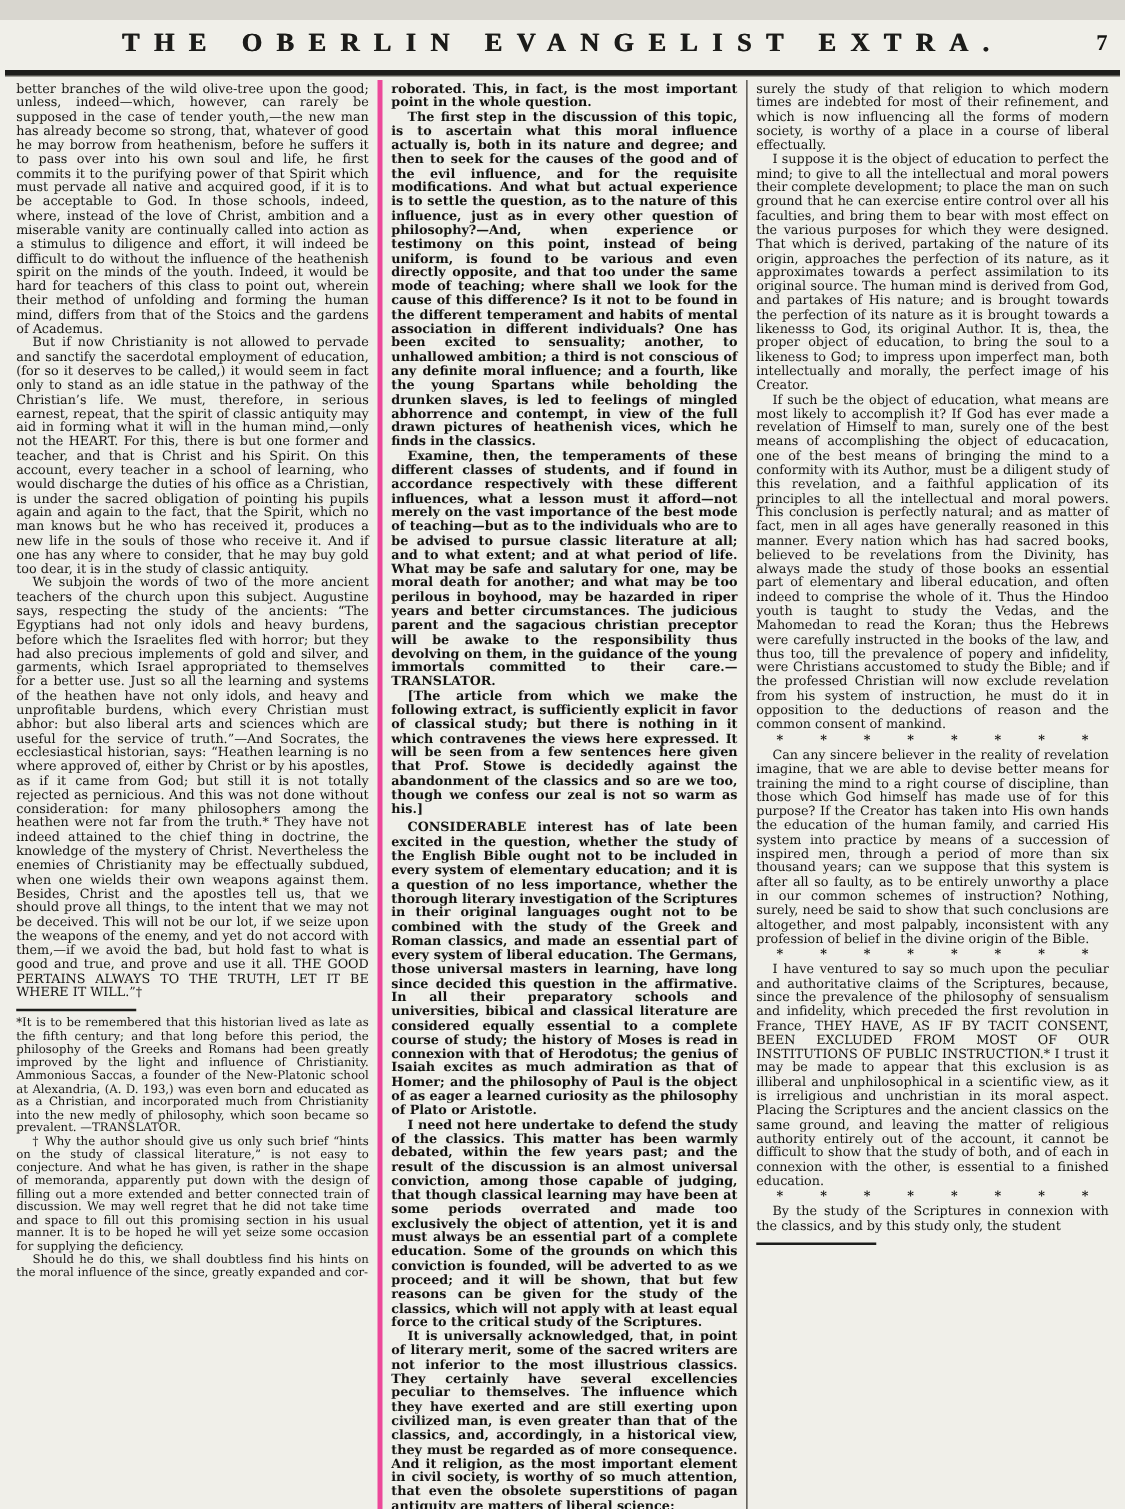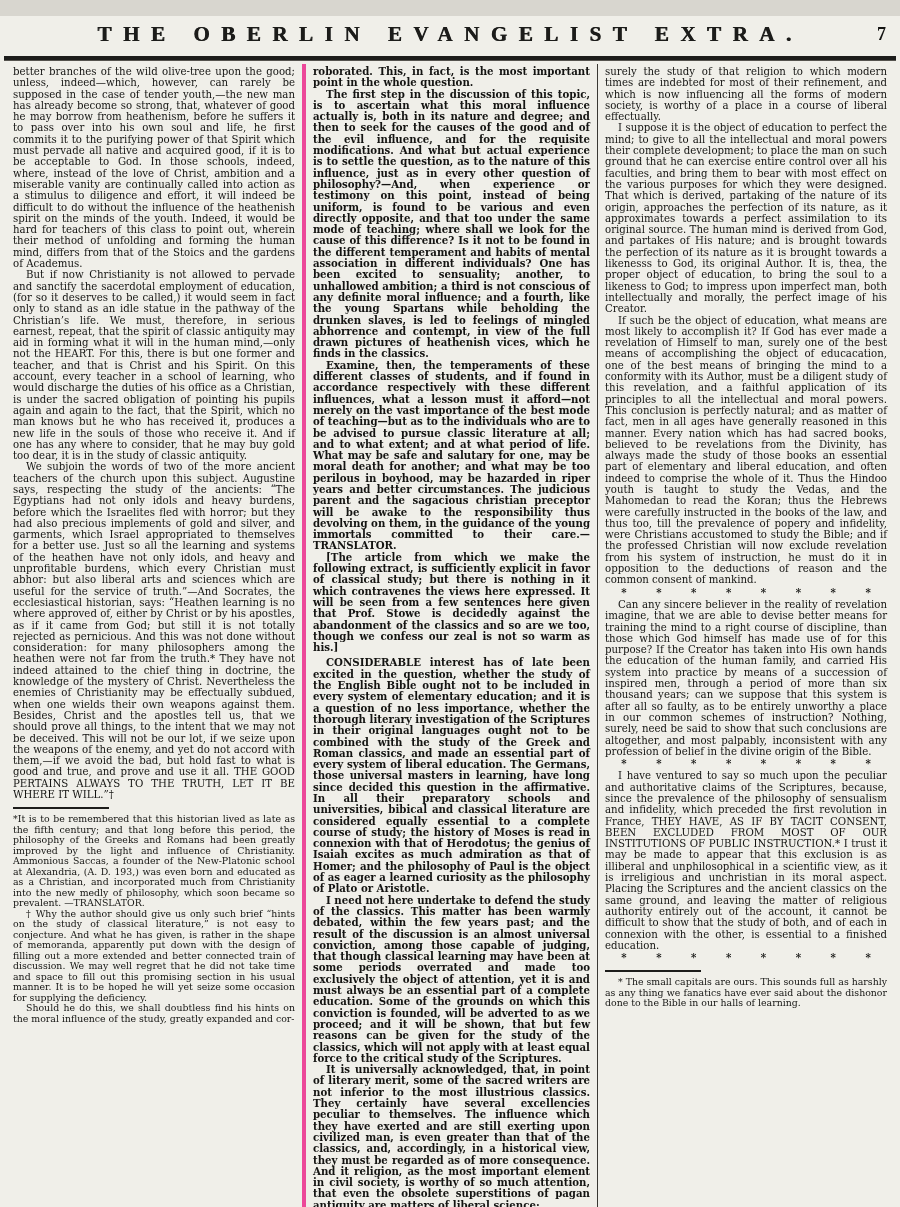--- a/index.html
+++ b/index.html
@@ -105,37 +105,37 @@
   </div>
   <div class="masthead-rule"></div>
   <div class="columns">
     <div class="col">
         <p class="cont">better branches of the wild olive-tree upon the good; unless, indeed—which, however, can rarely be supposed in the case of tender youth,—the new man has already become so strong, that, whatever of good he may borrow from heathenism, before he suffers it to pass over into his own soul and life, he first commits it to the purifying power of that Spirit which must pervade all native and acquired good, if it is to be acceptable to God. In those schools, indeed, where, instead of the love of Christ, ambition and a miserable vanity are continually called into action as a stimulus to diligence and effort, it will indeed be difficult to do without the influence of the heathenish spirit on the minds of the youth. Indeed, it would be hard for teachers of this class to point out, wherein their method of unfolding and forming the human mind, differs from that of the Stoics and the gardens of Academus.</p>
         <p class="ind">But if now Christianity is not allowed to pervade and sanctify the sacerdotal employment of education, (for so it deserves to be called,) it would seem in fact only to stand as an idle statue in the pathway of the Christian’s life. We must, therefore, in serious earnest, repeat, that the spirit of classic antiquity may aid in forming what it will in the human mind,—only not the HEART. For this, there is but one former and teacher, and that is Christ and his Spirit. On this account, every teacher in a school of learning, who would discharge the duties of his office as a Christian, is under the sacred obligation of pointing his pupils again and again to the fact, that the Spirit, which no man knows but he who has received it, produces a new life in the souls of those who receive it. And if one has any where to consider, that he may buy gold too dear, it is in the study of classic antiquity.</p>
         <p class="ind">We subjoin the words of two of the more ancient teachers of the church upon this subject. Augustine says, respecting the study of the ancients: “The Egyptians had not only idols and heavy burdens, before which the Israelites fled with horror; but they had also precious implements of gold and silver, and garments, which Israel appropriated to themselves for a better use. Just so all the learning and systems of the heathen have not only idols, and heavy and unprofitable burdens, which every Christian must abhor: but also liberal arts and sciences which are useful for the service of truth.”—And Socrates, the ecclesiastical historian, says: “Heathen learning is no where approved of, either by Christ or by his apostles, as if it came from God; but still it is not totally rejected as pernicious. And this was not done without consideration: for many philosophers among the heathen were not far from the truth.* They have not indeed attained to the chief thing in doctrine, the knowledge of the mystery of Christ. Nevertheless the enemies of Christianity may be effectually subdued, when one wields their own weapons against them. Besides, Christ and the apostles tell us, that we should prove all things, to the intent that we may not be deceived. This will not be our lot, if we seize upon the weapons of the enemy, and yet do not accord with them,—if we avoid the bad, but hold fast to what is good and true, and prove and use it all. THE GOOD PERTAINS ALWAYS TO THE TRUTH, LET IT BE WHERE IT WILL.”†</p>
         <div class="fnrule"></div>
         <p class="footnote cont">*It is to be remembered that this historian lived as late as the fifth century; and that long before this period, the philosophy of the Greeks and Romans had been greatly improved by the light and influence of Christianity. Ammonious Saccas, a founder of the New-Platonic school at Alexandria, (A. D. 193,) was even born and educated as as a Christian, and incorporated much from Christianity into the new medly of philosophy, which soon became so prevalent. —TRANSLATOR.</p>
         <p class="footnote ind">† Why the author should give us only such brief “hints on the study of classical literature,” is not easy to conjecture. And what he has given, is rather in the shape of memoranda, apparently put down with the design of filling out a more extended and better connected train of discussion. We may well regret that he did not take time and space to fill out this promising section in his usual manner. It is to be hoped he will yet seize some occasion for supplying the deficiency.</p>
-        <p class="footnote ind">Should he do this, we shall doubtless find his hints on the moral influence of the study, greatly expanded and cor-</p>
+        <p class="footnote ind">Should he do this, we shall doubtless find his hints on the moral influence of the since, greatly expanded and cor-</p>
       </div>
     <div class="col col-middle">
         <p class="cont">roborated. This, in fact, is the most important point in the whole question.</p>
         <p class="ind">The first step in the discussion of this topic, is to ascertain what this moral influence actually is, both in its nature and degree; and then to seek for the causes of the good and of the evil influence, and for the requisite modifications. And what but actual experience is to settle the question, as to the nature of this influence, just as in every other question of philosophy?—And, when experience or testimony on this point, instead of being uniform, is found to be various and even directly opposite, and that too under the same mode of teaching; where shall we look for the cause of this difference? Is it not to be found in the different temperament and habits of mental association in different individuals? One has been excited to sensuality; another, to unhallowed ambition; a third is not conscious of any definite moral influence; and a fourth, like the young Spartans while beholding the drunken slaves, is led to feelings of mingled abhorrence and contempt, in view of the full drawn pictures of heathenish vices, which he finds in the classics.</p>
         <p class="ind">Examine, then, the temperaments of these different classes of students, and if found in accordance respectively with these different influences, what a lesson must it afford—not merely on the vast importance of the best mode of teaching—but as to the individuals who are to be advised to pursue classic literature at all; and to what extent; and at what period of life. What may be safe and salutary for one, may be moral death for another; and what may be too perilous in boyhood, may be hazarded in riper years and better circumstances. The judicious parent and the sagacious christian preceptor will be awake to the responsibility thus devolving on them, in the guidance of the young immortals committed to their care.—TRANSLATOR.</p>
         <p class="ind bracket-note">[The article from which we make the following extract, is sufficiently explicit in favor of classical study; but there is nothing in it which contravenes the views here expressed. It will be seen from a few sentences here given that Prof. Stowe is decidedly against the abandonment of the classics and so are we too, though we confess our zeal is not so warm as his.]</p>
         <p class="ind lead-sc">CONSIDERABLE interest has of late been excited in the question, whether the study of the English Bible ought not to be included in every system of elementary education; and it is a question of no less importance, whether the thorough literary investigation of the Scriptures in their original languages ought not to be combined with the study of the Greek and Roman classics, and made an essential part of every system of liberal education. The Germans, those universal masters in learning, have long since decided this question in the affirmative. In all their preparatory schools and universities, bibical and classical literature are considered equally essential to a complete course of study; the history of Moses is read in connexion with that of Herodotus; the genius of Isaiah excites as much admiration as that of Homer; and the philosophy of Paul is the object of as eager a learned curiosity as the philosophy of Plato or Aristotle.</p>
         <p class="ind">I need not here undertake to defend the study of the classics. This matter has been warmly debated, within the few years past; and the result of the discussion is an almost universal conviction, among those capable of judging, that though classical learning may have been at some periods overrated and made too exclusively the object of attention, yet it is and must always be an essential part of a complete education. Some of the grounds on which this conviction is founded, will be adverted to as we proceed; and it will be shown, that but few reasons can be given for the study of the classics, which will not apply with at least equal force to the critical study of the Scriptures.</p>
         <p class="ind">It is universally acknowledged, that, in point of literary merit, some of the sacred writers are not inferior to the most illustrious classics. They certainly have several excellencies peculiar to themselves. The influence which they have exerted and are still exerting upon civilized man, is even greater than that of the classics, and, accordingly, in a historical view, they must be regarded as of more consequence. And it religion, as the most important element in civil society, is worthy of so much attention, that even the obsolete superstitions of pagan antiquity are matters of liberal science;</p>
       </div>
     <div class="col">
         <p class="cont">surely the study of that religion to which modern times are indebted for most of their refinement, and which is now influencing all the forms of modern society, is worthy of a place in a course of liberal effectually.</p>
         <p class="ind">I suppose it is the object of education to perfect the mind; to give to all the intellectual and moral powers their complete development; to place the man on such ground that he can exercise entire control over all his faculties, and bring them to bear with most effect on the various purposes for which they were designed. That which is derived, partaking of the nature of its origin, approaches the perfection of its nature, as it approximates towards a perfect assimilation to its original source. The human mind is derived from God, and partakes of His nature; and is brought towards the perfection of its nature as it is brought towards a likenesss to God, its original Author. It is, thea, the proper object of education, to bring the soul to a likeness to God; to impress upon imperfect man, both intellectually and morally, the perfect image of his Creator.</p>
         <p class="ind">If such be the object of education, what means are most likely to accomplish it? If God has ever made a revelation of Himself to man, surely one of the best means of accomplishing the object of educacation, one of the best means of bringing the mind to a conformity with its Author, must be a diligent study of this revelation, and a faithful application of its principles to all the intellectual and moral powers. This conclusion is perfectly natural; and as matter of fact, men in all ages have generally reasoned in this manner. Every nation which has had sacred books, believed to be revelations from the Divinity, has always made the study of those books an essential part of elementary and liberal education, and often indeed to comprise the whole of it. Thus the Hindoo youth is taught to study the Vedas, and the Mahomedan to read the Koran; thus the Hebrews were carefully instructed in the books of the law, and thus too, till the prevalence of popery and infidelity, were Christians accustomed to study the Bible; and if the professed Christian will now exclude revelation from his system of instruction, he must do it in opposition to the deductions of reason and the common consent of mankind.</p>
         <p class="stars">* * * * * * * *</p>
         <p class="ind">Can any sincere believer in the reality of revelation imagine, that we are able to devise better means for training the mind to a right course of discipline, than those which God himself has made use of for this purpose? If the Creator has taken into His own hands the education of the human family, and carried His system into practice by means of a succession of inspired men, through a period of more than six thousand years; can we suppose that this system is after all so faulty, as to be entirely unworthy a place in our common schemes of instruction? Nothing, surely, need be said to show that such conclusions are altogether, and most palpably, inconsistent with any profession of belief in the divine origin of the Bible.</p>
         <p class="stars">* * * * * * * *</p>
         <p class="ind">I have ventured to say so much upon the peculiar and authoritative claims of the Scriptures, because, since the prevalence of the philosophy of sensualism and infidelity, which preceded the first revolution in France, THEY HAVE, AS IF BY TACIT CONSENT, BEEN EXCLUDED FROM MOST OF OUR INSTITUTIONS OF PUBLIC INSTRUCTION.* I trust it may be made to appear that this exclusion is as illiberal and unphilosophical in a scientific view, as it is irreligious and unchristian in its moral aspect. Placing the Scriptures and the ancient classics on the same ground, and leaving the matter of religious authority entirely out of the account, it cannot be difficult to show that the study of both, and of each in connexion with the other, is essential to a finished education.</p>
         <p class="stars">* * * * * * * *</p>
+        <p class="ind">By the study of the Scriptures in connexion with the classics, and by this study only, the student</p>
         <div class="fnrule"></div>
-        <p class="footnote ind">* The small capitals are ours. This sounds full as harshly as any thing we fanatics have ever said about the dishonor done to the Bible in our halls of learning.</p>
       </div>
   </div>
 </div>
 
 </body></html>

